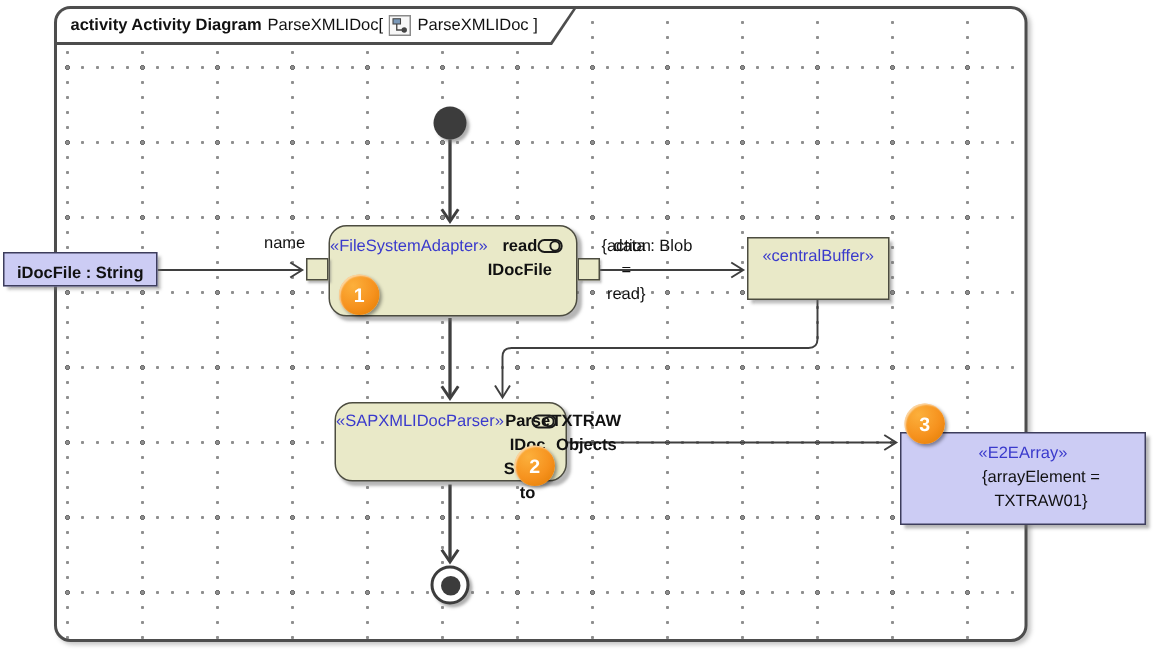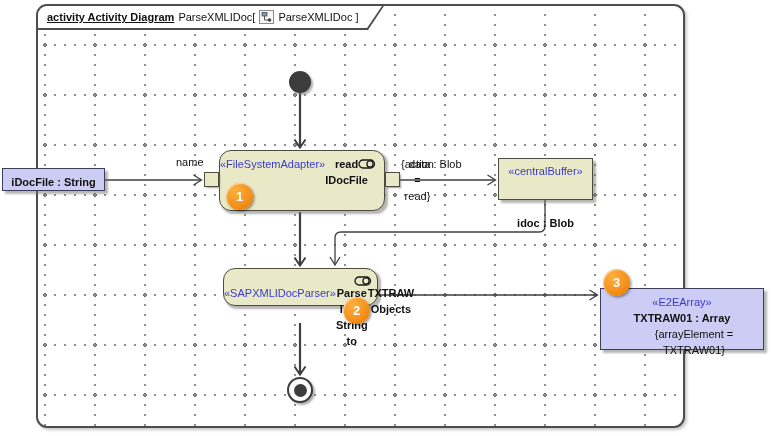--- a/index.html
+++ b/index.html
@@ -24,21 +24,21 @@
   .tab-border{
     position:absolute;left:0;top:0;width:346px;height:24px;background:#4d4d4d;
     clip-path:polygon(0 0,346px 0,330px 24px,0 24px);
   }
   .tab-fill{
     position:absolute;left:0;top:0;width:344px;height:22px;background:#ffffff;
     clip-path:polygon(0 0,344px 0,329px 22px,0 22px);
     display:flex;align-items:center;padding-left:9px;box-sizing:border-box;
     font-size:11px;color:#111;white-space:nowrap;gap:4px;
   }
-  .tab-bold{font-weight:bold;text-decoration:underline;}
+  .tab-bold{font-weight:bold;}
   
   .node{position:absolute;box-sizing:border-box;font-size:11px;color:#111;text-align:center;}
   .action{
     background:var(--action-fill,#e9e9c8);
     border:1.5px solid #4c4c40;border-radius:12px;
     box-shadow:2.5px 2.5px 2px rgba(110,110,110,.5);
     display:flex;flex-direction:row;
   }
   .objbox{
     background:var(--object-fill,#ccccf4);
@@ -163,37 +163,35 @@
   </div>
 
   <div class="pin" style="left:204px;top:172px;"></div>
   <div class="pin" style="left:385px;top:172px;"></div>
   <div class="badge" style="left:226px;top:183px;">1</div>
 
   <div class="edge-label" style="left:409px;top:158px;">data : Blob</div>
 
   <div class="node bufbox" style="left:498px;top:158px;width:95px;height:42px;padding-top:4px;gap:36px;">
     <div class="stereo">«centralBuffer»</div>
-    <div class="nname">idoc : Blob</div>
   </div>
 
-  <div class="node action" style="left:223px;top:268px;width:155px;height:38px;padding-top:16px;">
+  <div class="node action" style="left:223px;top:268px;width:155px;height:53px;padding-top:4px;">
     <div class="stereo">«SAPXMLIDocParser»</div>
     <div class="nname">Parse IDoc String to</div>
     <div class="nname">TXTRAW Objects</div>
     <svg class="toggle-icon" style="right:5px;top:7px;" width="18" height="10" viewBox="0 0 18 10">
       <rect x="1" y="1" width="15.5" height="8" rx="4" fill="none" stroke="#1a1a1a" stroke-width="1.3"></rect>
       <circle cx="12" cy="5" r="3.1" fill="none" stroke="#1a1a1a" stroke-width="1.3"></circle>
     </svg>
   </div>
   <div class="badge" style="left:343px;top:297px;">2</div>
 
   <div class="node objbox" style="left:600px;top:268px;width:164px;height:62px;padding-top:5px;margin-top:20px;">
     <div class="stereo">«E2EArray»</div>
-    <div class="nname">TXTRAW01 : Array</div>
     <div class="nconstraint">{arrayElement = TXTRAW01}</div>
   </div>
   <div class="badge" style="left:603px;top:269px;">3</div>
 
   <div class="final-node">
     <div class="final-dot"></div>
   </div>
 
 </div>
 

